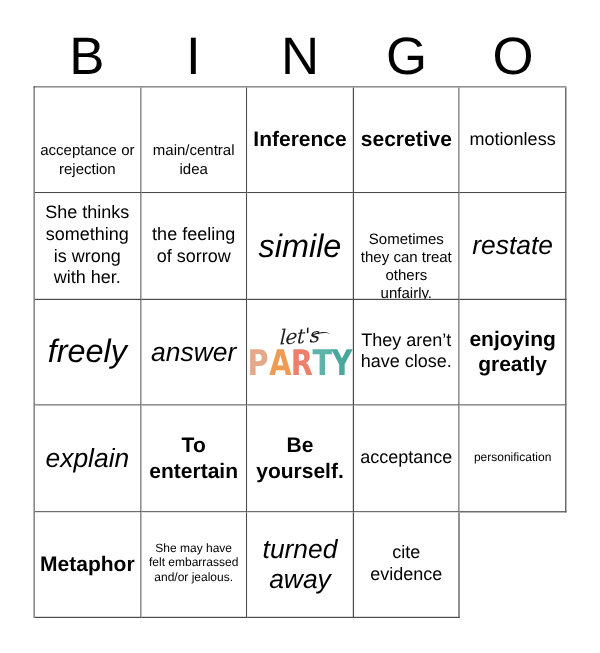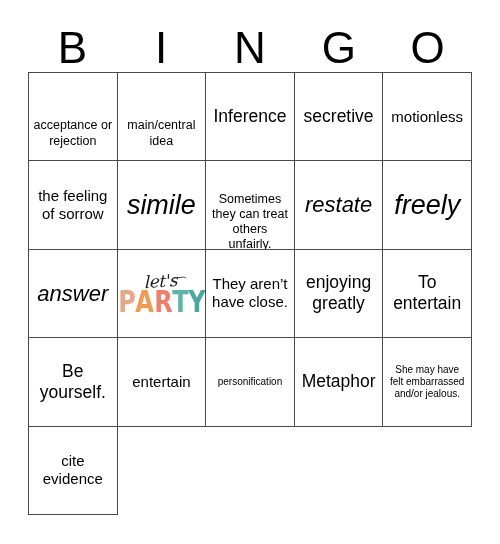--- a/index.html
+++ b/index.html
@@ -76,21 +76,21 @@
     width: 100%;
     line-height: 1.16;
     word-wrap: break-word;
     hyphens: none;
   }
 
   
   .fs-xs .txt { font-size: 10px; line-height: 1.20; }
   .fs-sm .txt { font-size: 12.5px; line-height: 1.22; margin-top: 34px; }
   .fs-md .txt { font-size: 15px;   line-height: 1.22; }
-  .fs-lg .txt { font-size: 17.5px; line-height: 1.20; }
+  .fs-lg .txt { font-size: 17.5px; line-height: 1.20; font-weight: bold; }
   .fs-xl .txt { font-size: 22px;   line-height: 1.16; font-style: italic; }
   .fs-xxl .txt { font-size: 27px;  line-height: 1.12; font-style: italic; }
 
   
   .party-cell {
     flex-direction: column;
     padding: 6px 4px;
   }
   .party-art {
     width: 78px;
@@ -158,20 +158,23 @@
         <span class="txt">main/central idea</span>
       </div>
       <div class="cell fs-lg">
         <span class="txt">Inference</span>
       </div>
       <div class="cell fs-lg">
         <span class="txt">secretive</span>
       </div>
       <div class="cell fs-md">
         <span class="txt">motionless</span>
+      </div>
+      <div class="cell fs-md">
+        <span class="txt">She thinks something is wrong with her.</span>
       </div>
       <div class="cell fs-md">
         <span class="txt">the feeling of sorrow</span>
       </div>
       <div class="cell fs-xxl">
         <span class="txt">simile</span>
       </div>
       <div class="cell fs-sm">
         <span class="txt">Sometimes they can treat others unfairly.</span>
       </div>
@@ -195,36 +198,42 @@
             <span style="color: rgb(74, 167, 156);">Y</span>
           </div>
         </div>
       </div>
       <div class="cell fs-md">
         <span class="txt">They aren’t have close.</span>
       </div>
       <div class="cell fs-lg">
         <span class="txt">enjoying greatly</span>
       </div>
+      <div class="cell fs-xl">
+        <span class="txt">explain</span>
+      </div>
       <div class="cell fs-lg">
         <span class="txt">To entertain</span>
       </div>
       <div class="cell fs-lg">
         <span class="txt">Be yourself.</span>
       </div>
       <div class="cell fs-md">
-        <span class="txt">entertain</span>
+        <span class="txt">acceptance</span>
       </div>
       <div class="cell fs-xs">
         <span class="txt">personification</span>
       </div>
       <div class="cell fs-lg">
         <span class="txt">Metaphor</span>
       </div>
       <div class="cell fs-xs">
         <span class="txt">She may have felt embarrassed and/or jealous.</span>
       </div>
+      <div class="cell fs-xl">
+        <span class="txt">turned away</span>
+      </div>
       <div class="cell fs-md">
         <span class="txt">cite evidence</span>
       </div>
     </div>
 
 </div>
 
 </body></html>

